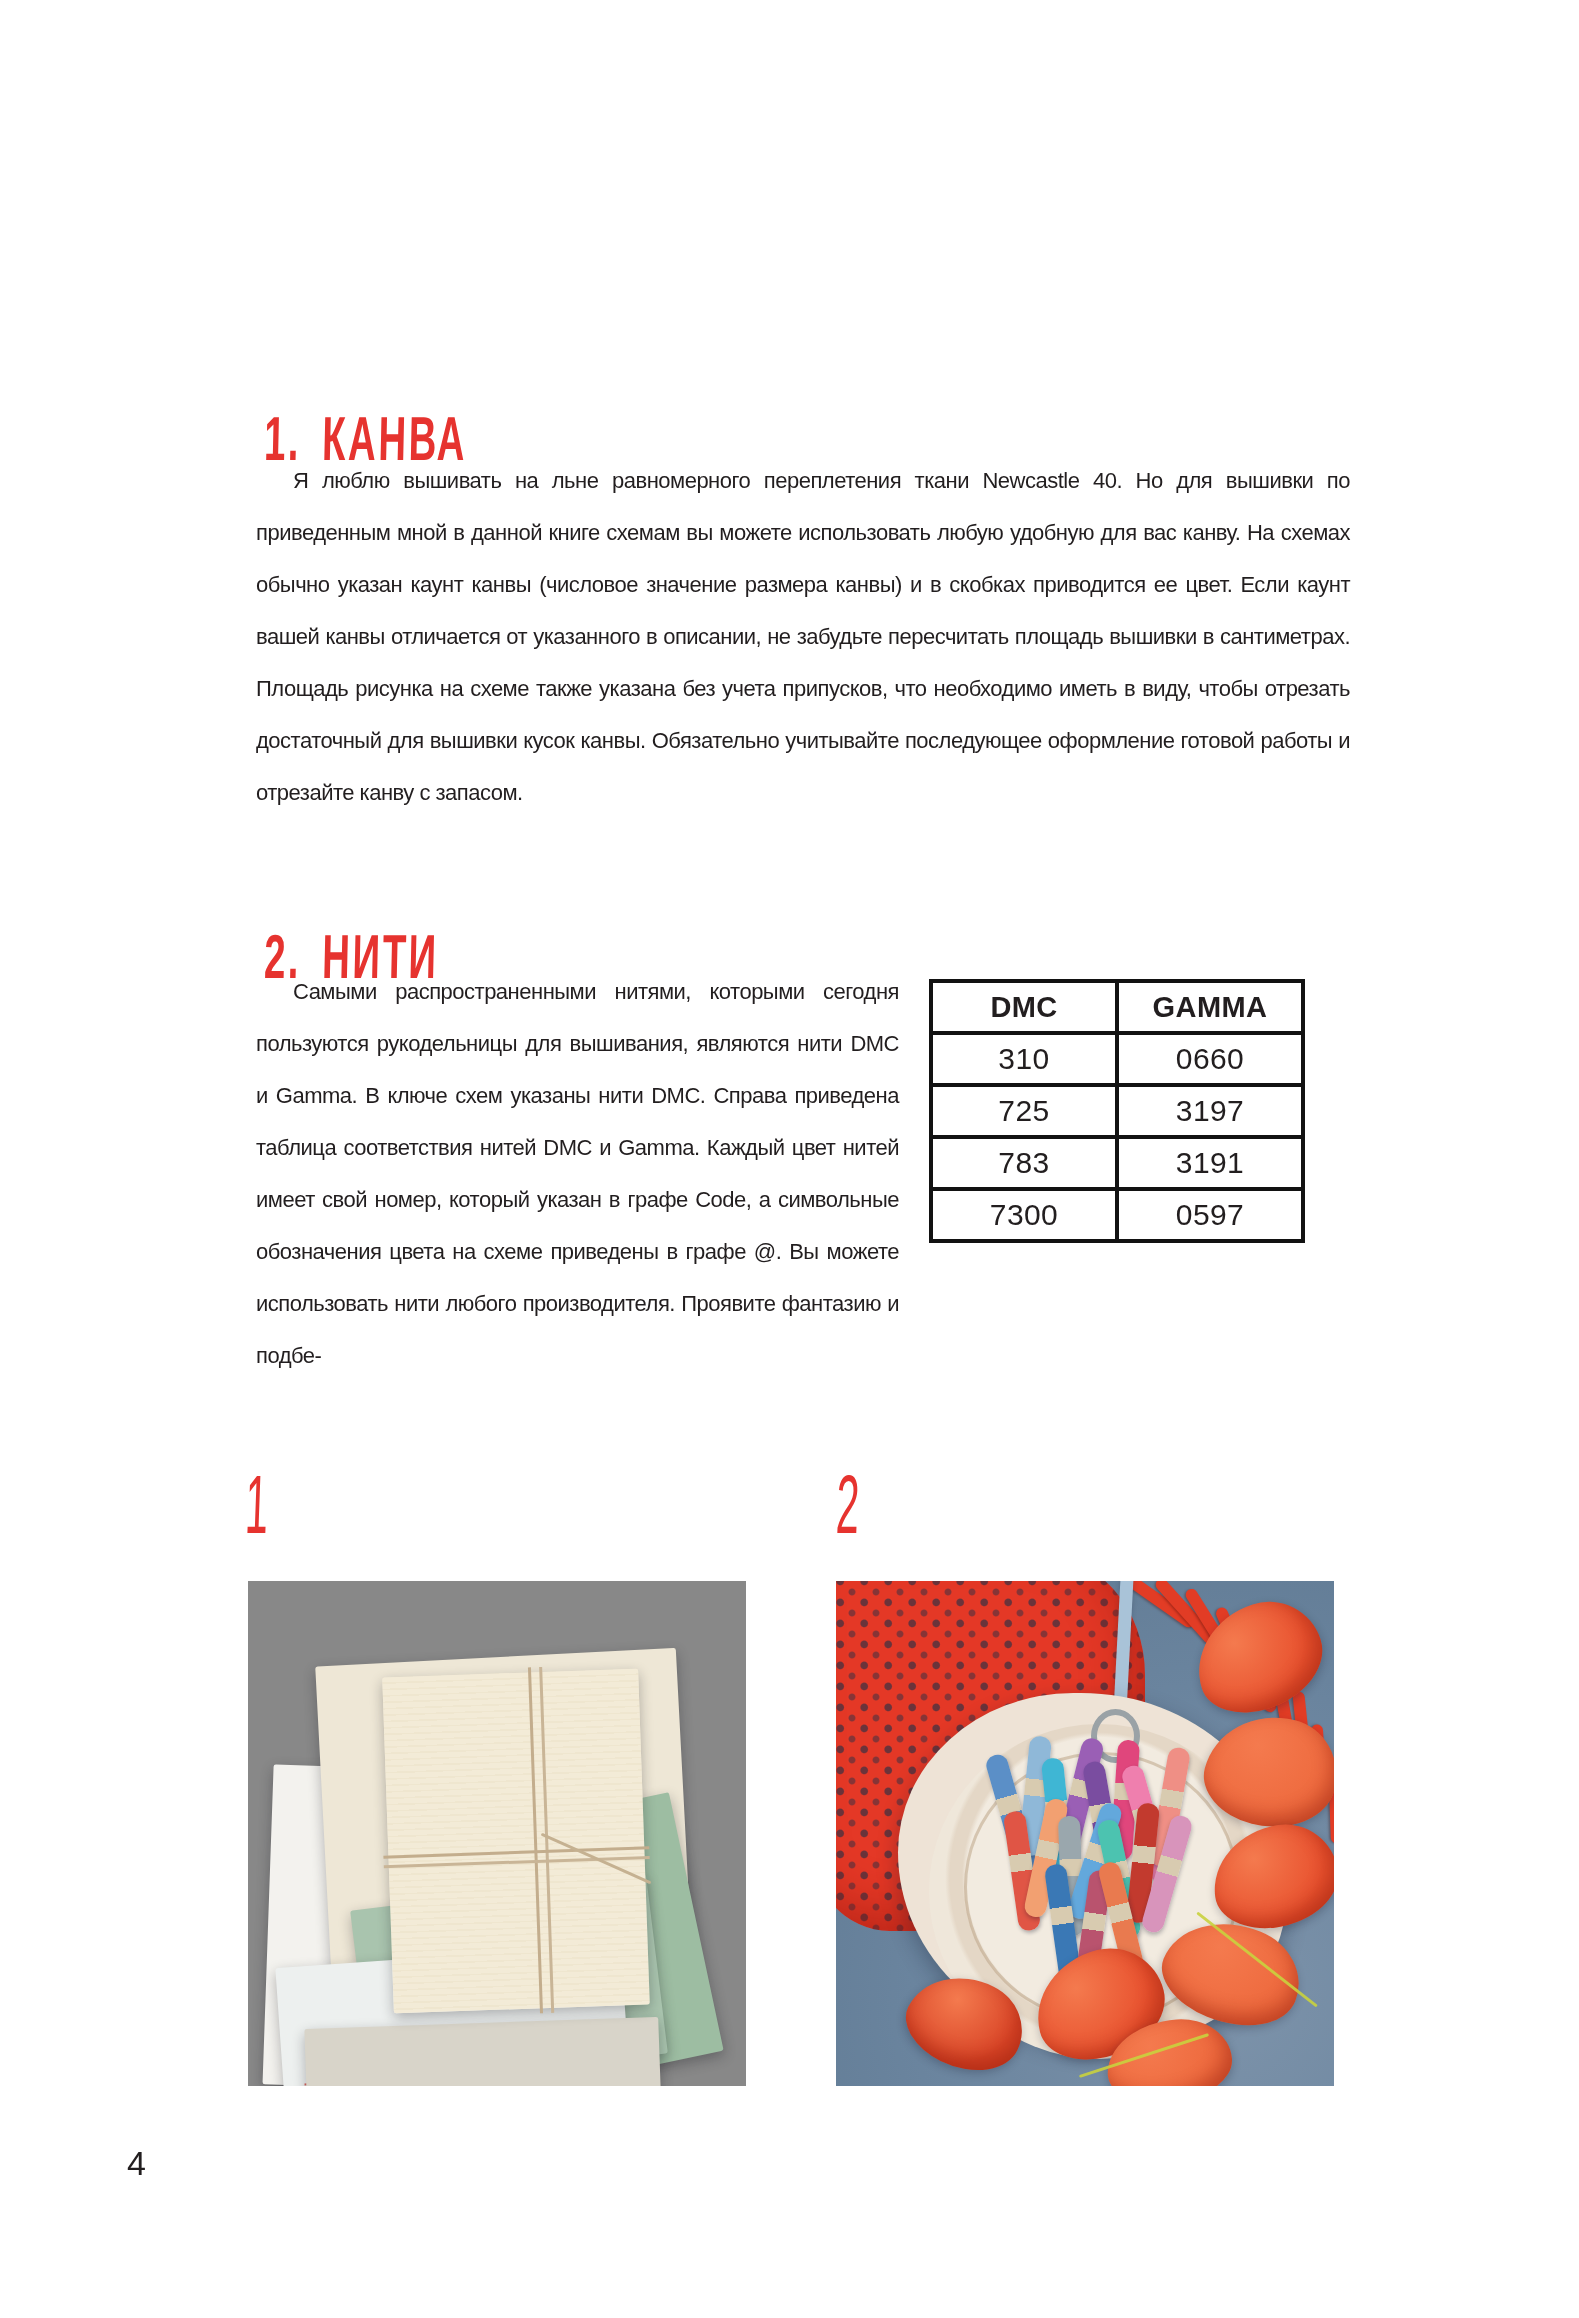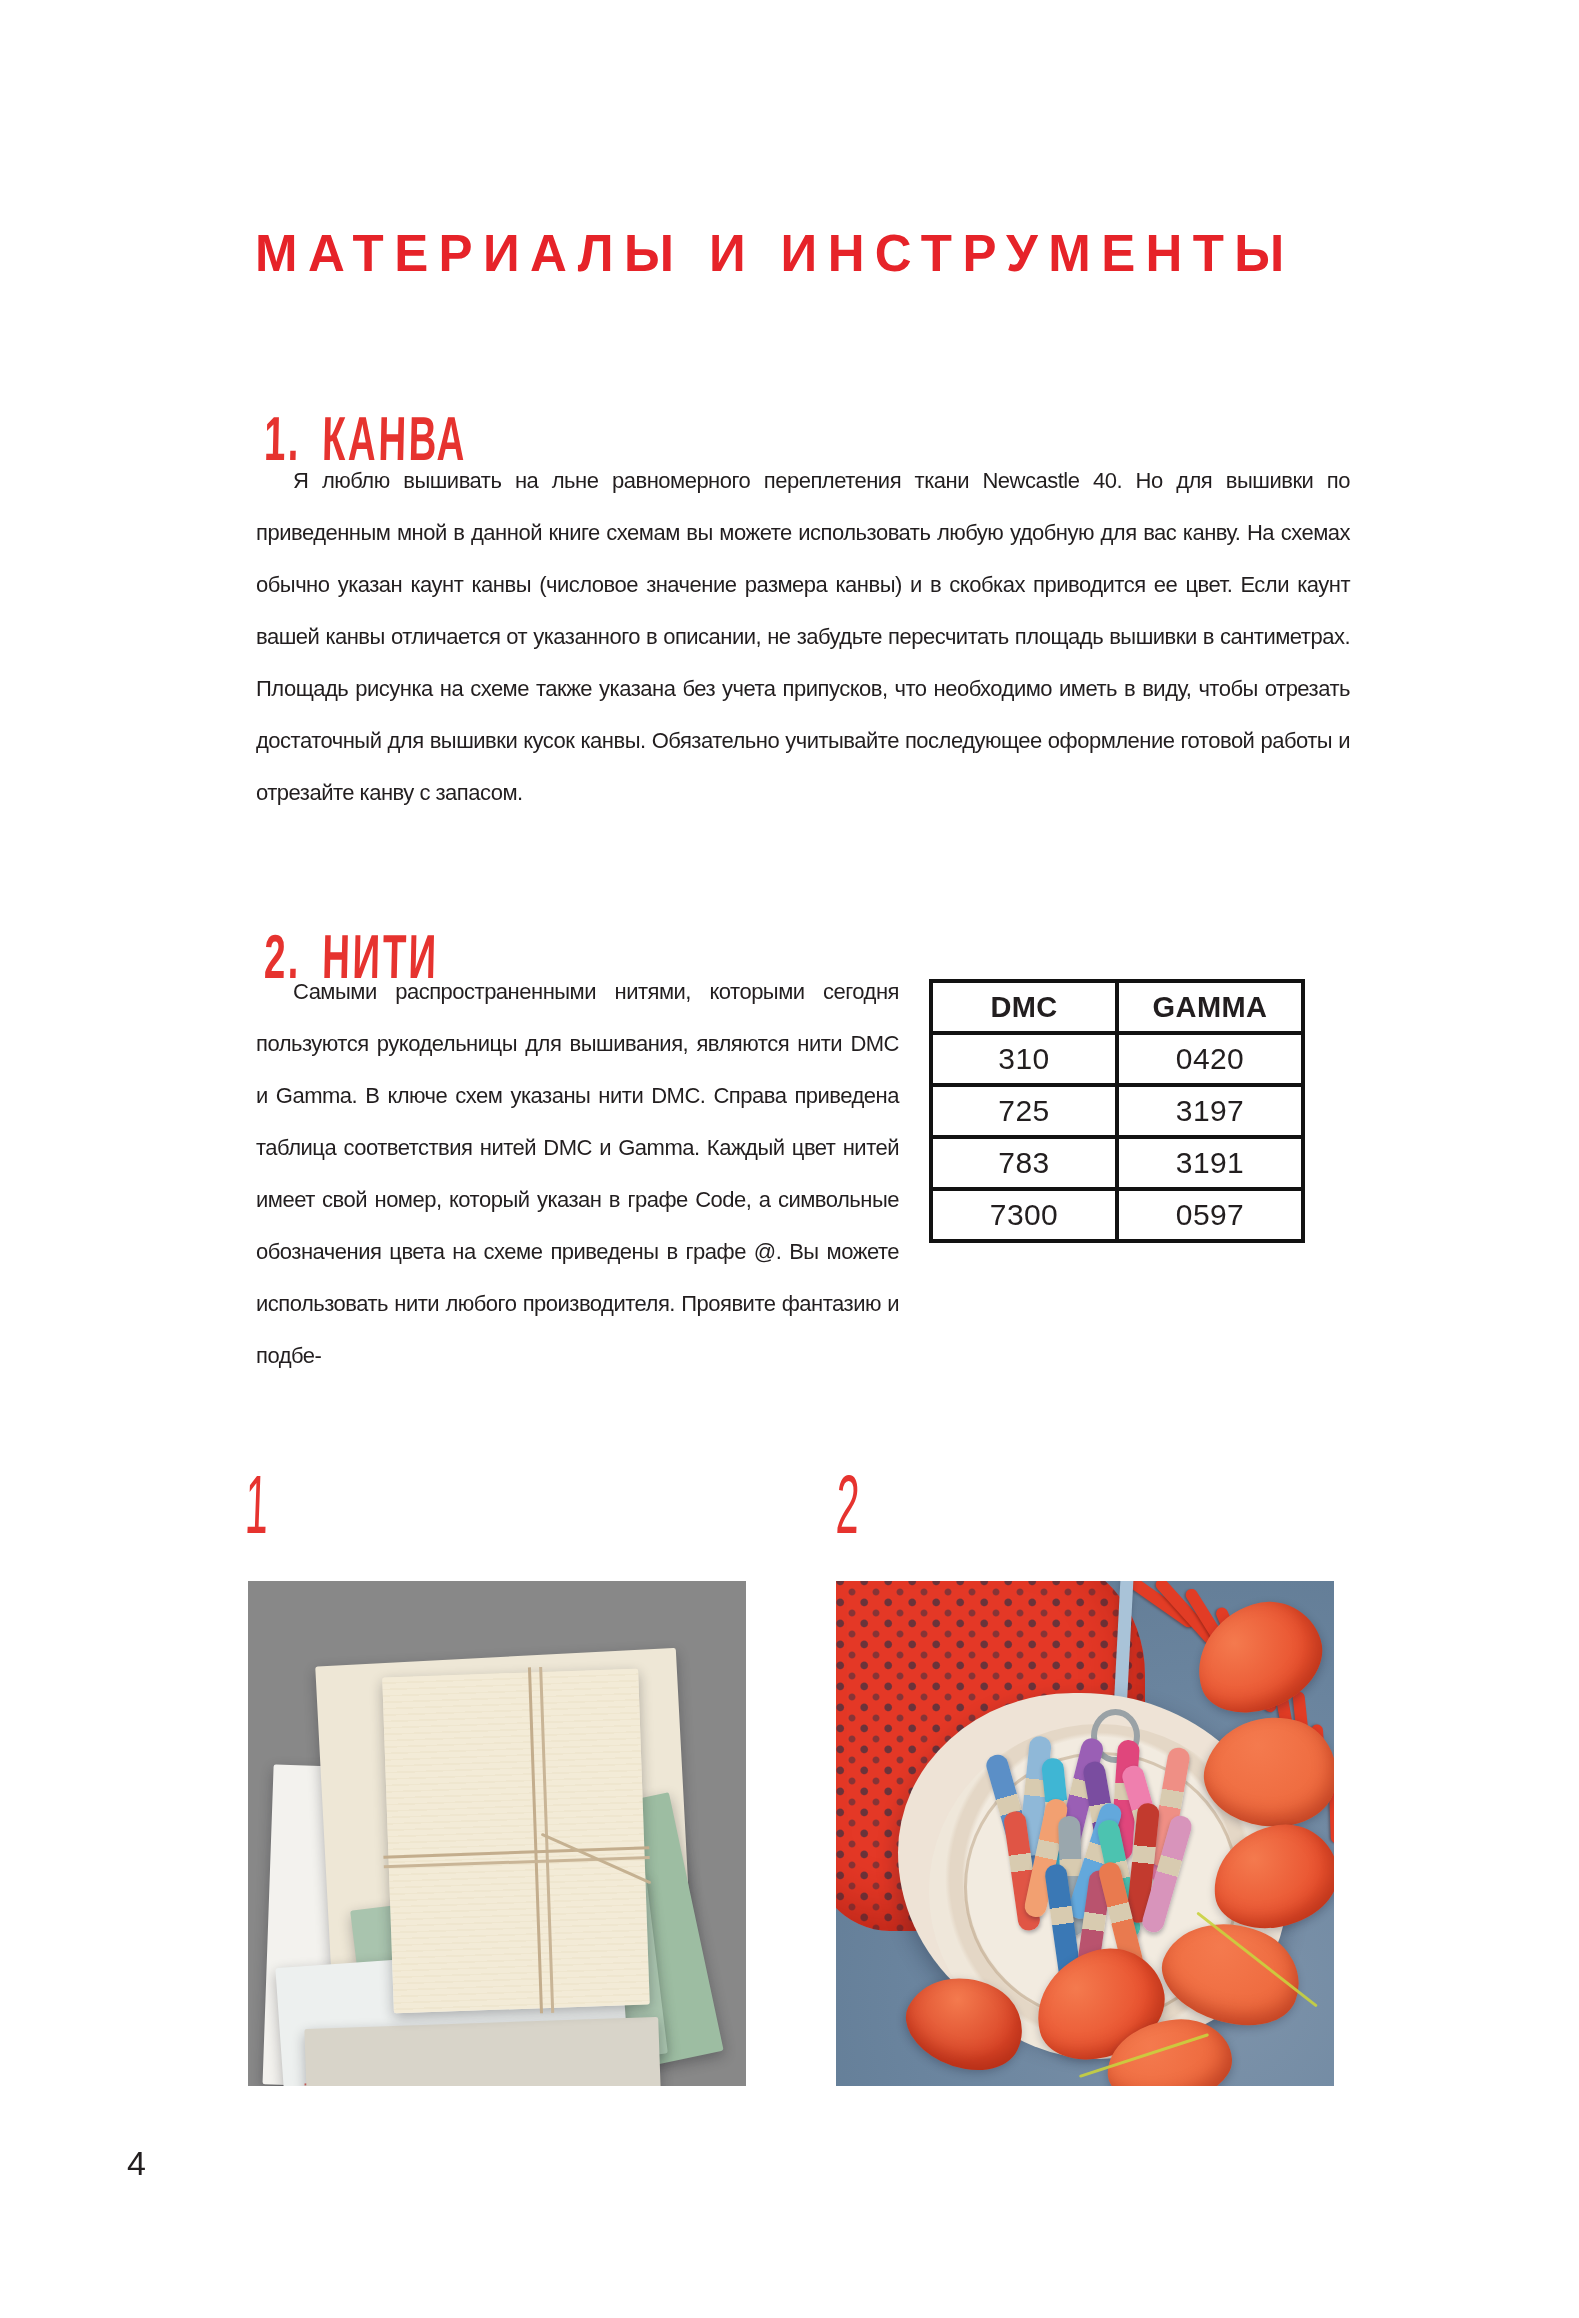--- a/index.html
+++ b/index.html
@@ -91,21 +91,20 @@
   .stem{position:absolute;height:3.2px;background:#c9d23e;border-radius:1.6px;opacity:.9;}
 
   
   .page-number{position:absolute;left:127px;top:2144px;font-size:34px;color:#221e1f;}
 </style>
 </head>
 <body>
 
 <div class="page">
 
-  <h1 class="page-title">МАТЕРИАЛЫ И ИНСТРУМЕНТЫ</h1>
 
   <h2 class="script-heading section-heading" style="left:264px;top:357px;">
     <span class="squeeze">
       <span>1.</span><span class="heading-word">КАНВА</span>
     </span>
   </h2>
 
   <p class="body-par par-canvas">Я люблю вышивать на льне равномерного переплетения ткани Newcastle 40. Но для вышивки по приведенным мной в данной книге схемам вы можете использовать любую удобную для вас канву. На схемах обычно указан каунт канвы (числовое значение размера канвы) и в скобках приводится ее цвет. Если каунт вашей канвы отличается от указанного в описании, не забудьте пересчитать площадь вышивки в сантиметрах. Площадь рисунка на схеме также указана без учета припусков, что необходимо иметь в виду, чтобы отрезать достаточный для вышивки кусок канвы. Обязательно учитывайте последующее оформление готовой работы и отрезайте канву с запасом.</p>
 
   <h2 class="script-heading section-heading" style="left:264px;top:875px;">
@@ -119,21 +118,21 @@
   <table class="thread-table">
     <thead>
       <tr>
         <th>DMC</th>
         <th>GAMMA</th>
       </tr>
     </thead>
     <tbody>
         <tr>
           <td>310</td>
-          <td>0420</td>
+          <td>0660</td>
         </tr>
         <tr>
           <td>725</td>
           <td>3197</td>
         </tr>
         <tr>
           <td>783</td>
           <td>3191</td>
         </tr>
         <tr>

